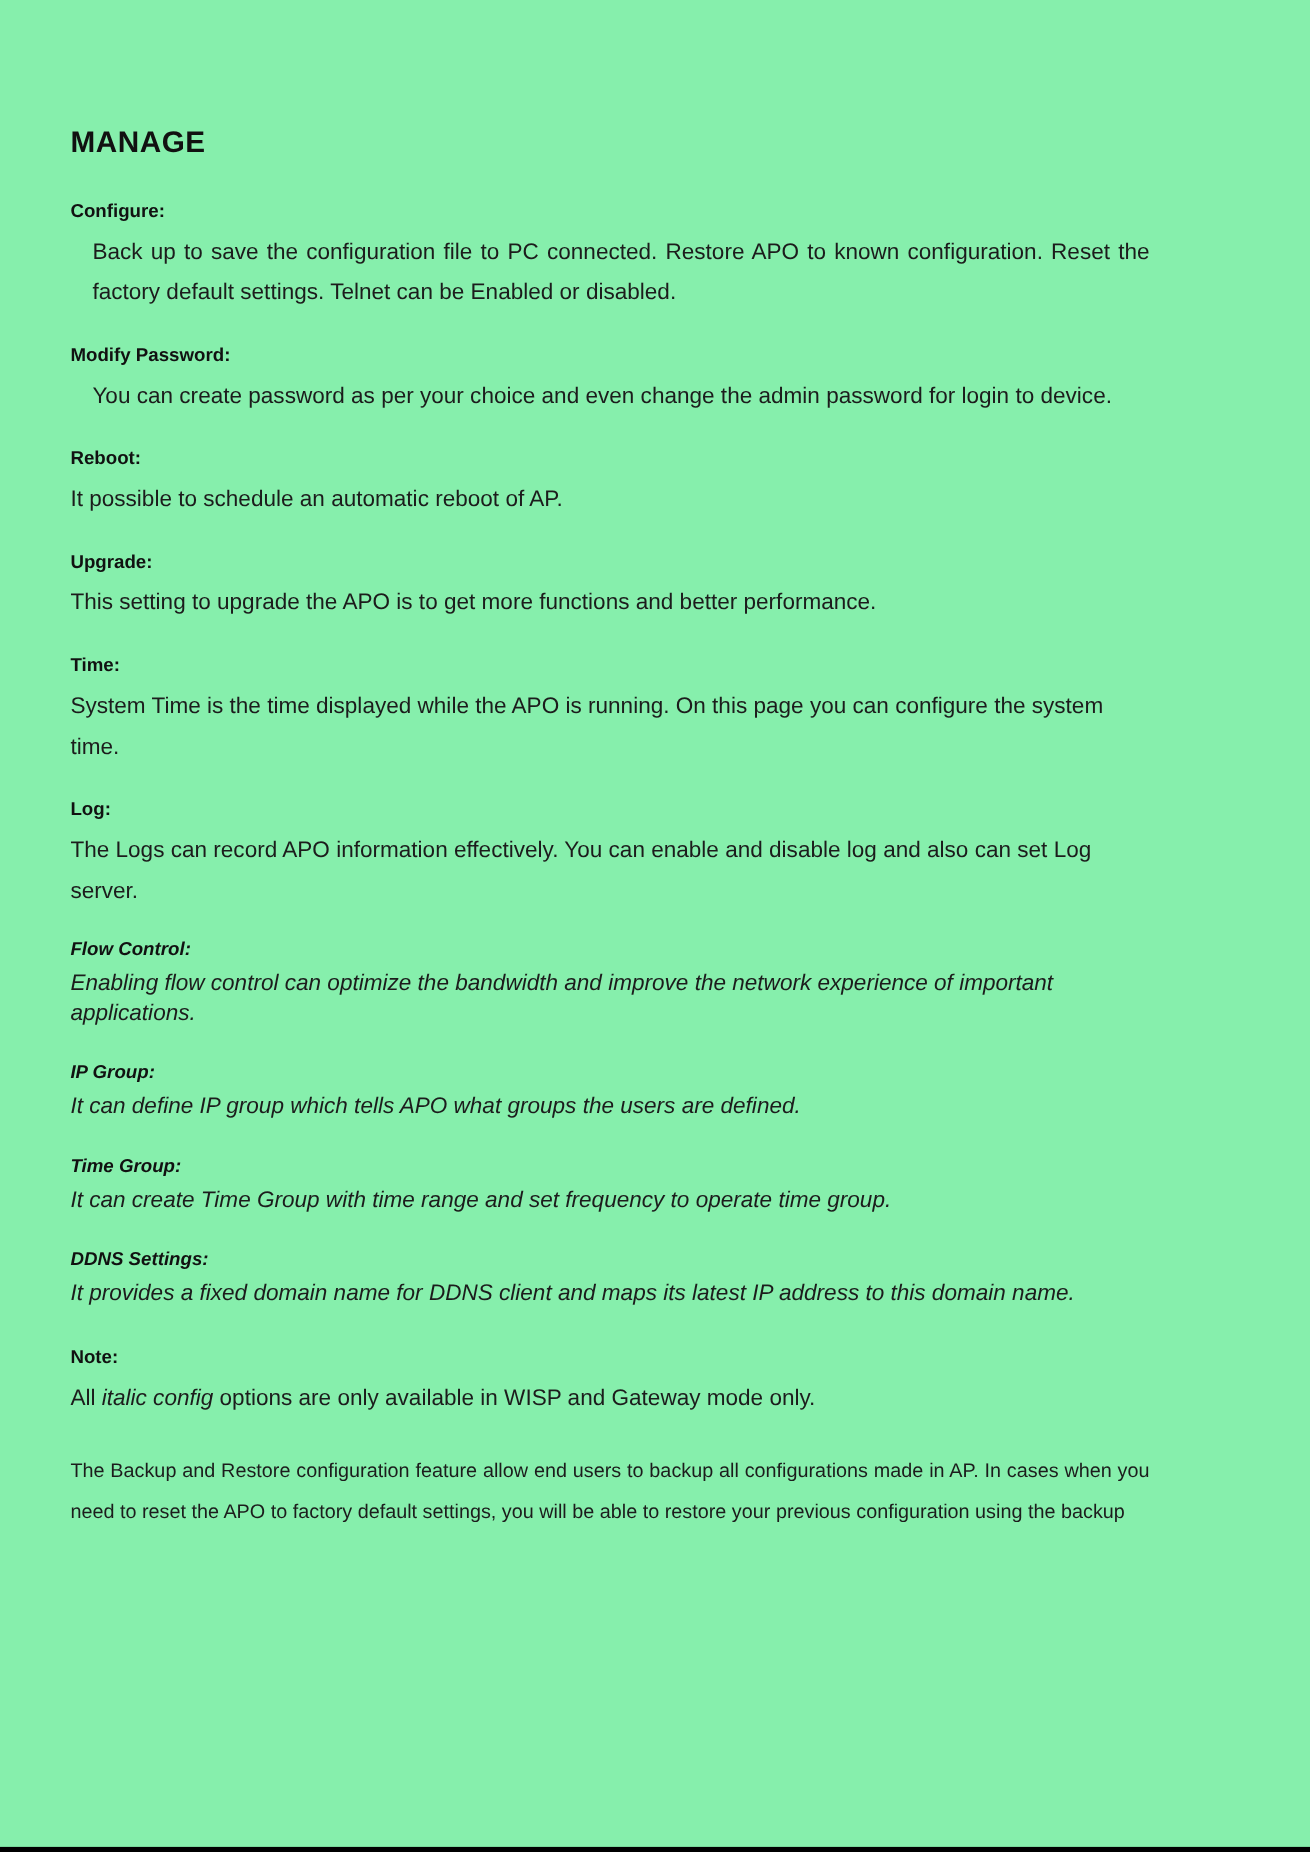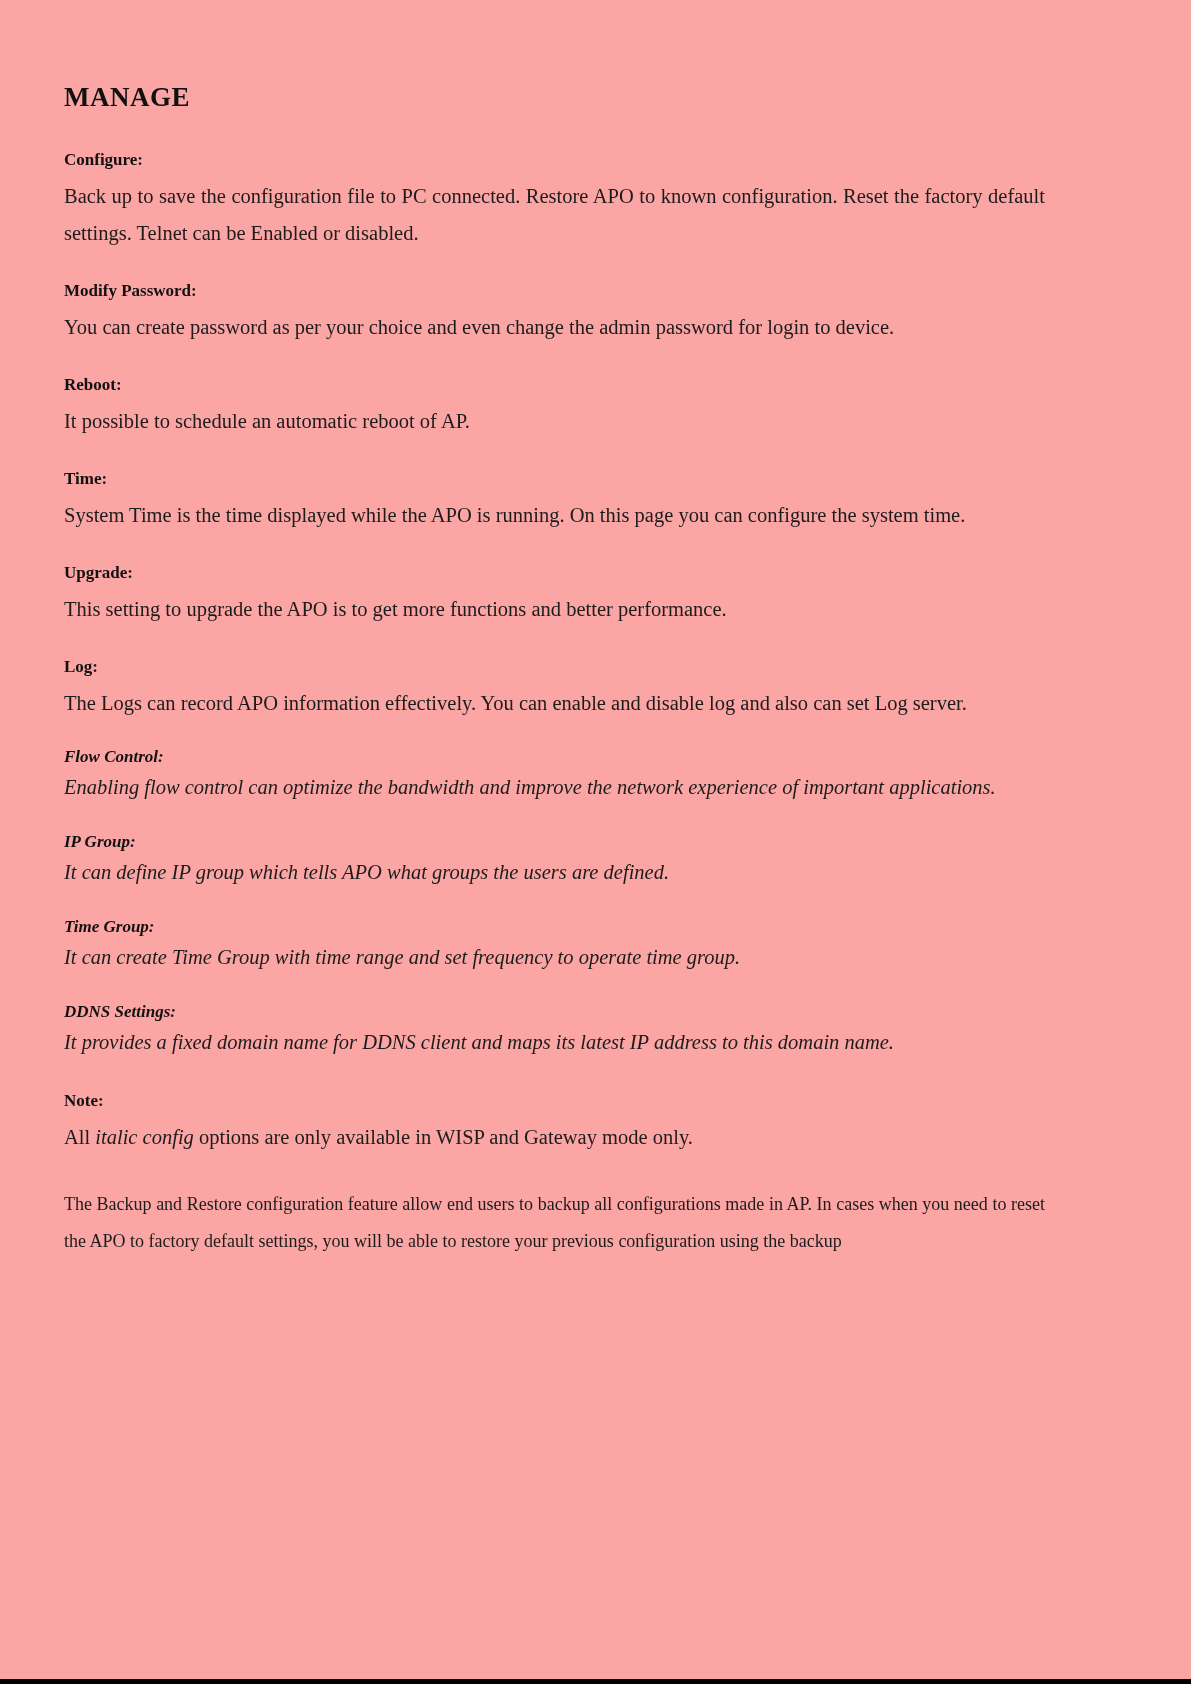--- a/index.html
+++ b/index.html
@@ -5,25 +5,25 @@
   html, body {
     margin: 0;
     padding: 0;
     background: #e8e8e8;
   }
   .page {
     position: relative;
     width: 1191px;
     height: 1684px;
     margin: 0 auto;
-    background: #fca5a5;
+    background: #86efac;
     box-sizing: border-box;
-    padding: 82px 146px 0 64px;
+    padding: 114px 146px 0 64px;
     color: #1c1c1c;
-    font-family: Liberation Serif, serif;
+    font-family: Liberation Sans, sans-serif;
     overflow: hidden;
   }
   .doc-title {
     font-size: 27px;
     font-weight: bold;
     letter-spacing: 0.5px;
     margin: 0 0 28px 0;
     color: #111111;
   }
   .sec {
@@ -34,20 +34,21 @@
     font-weight: bold;
     line-height: 37px;
     color: #111111;
   }
   .sec .b {
     font-size: 20.5px;
     line-height: 37px;
   }
   .sec.justify .b {
     text-align: justify;
+    margin-left: 20px;
   }
   
   .sec.it .h {
     font-style: italic;
     line-height: 30px;
     margin-bottom: 2px;
   }
   .sec.it .b {
     font-style: italic;
     line-height: 27px;
@@ -96,27 +97,27 @@
     <div class="h">Modify Password:</div>
     <div class="b">You can create password as per your choice and even change the admin password for login to device.</div>
   </section>
 
   <section class="sec">
     <div class="h">Reboot:</div>
     <div class="b">It possible to schedule an automatic reboot of AP.</div>
   </section>
 
   <section class="sec">
-    <div class="h">Time:</div>
-    <div class="b">System Time is the time displayed while the APO is running. On this page you can configure the system time.</div>
+    <div class="h">Upgrade:</div>
+    <div class="b">This setting to upgrade the APO is to get more functions and better performance.</div>
   </section>
 
   <section class="sec">
-    <div class="h">Upgrade:</div>
-    <div class="b">This setting to upgrade the APO is to get more functions and better performance.</div>
+    <div class="h">Time:</div>
+    <div class="b">System Time is the time displayed while the APO is running. On this page you can configure the system time.</div>
   </section>
 
   <section class="sec">
     <div class="h">Log:</div>
     <div class="b">The Logs can record APO information effectively. You can enable and disable log and also can set Log server.</div>
   </section>
 
   <section class="sec it">
     <div class="h">Flow Control:</div>
     <div class="b">Enabling flow control can optimize the bandwidth and improve the network experience of important applications.</div>

